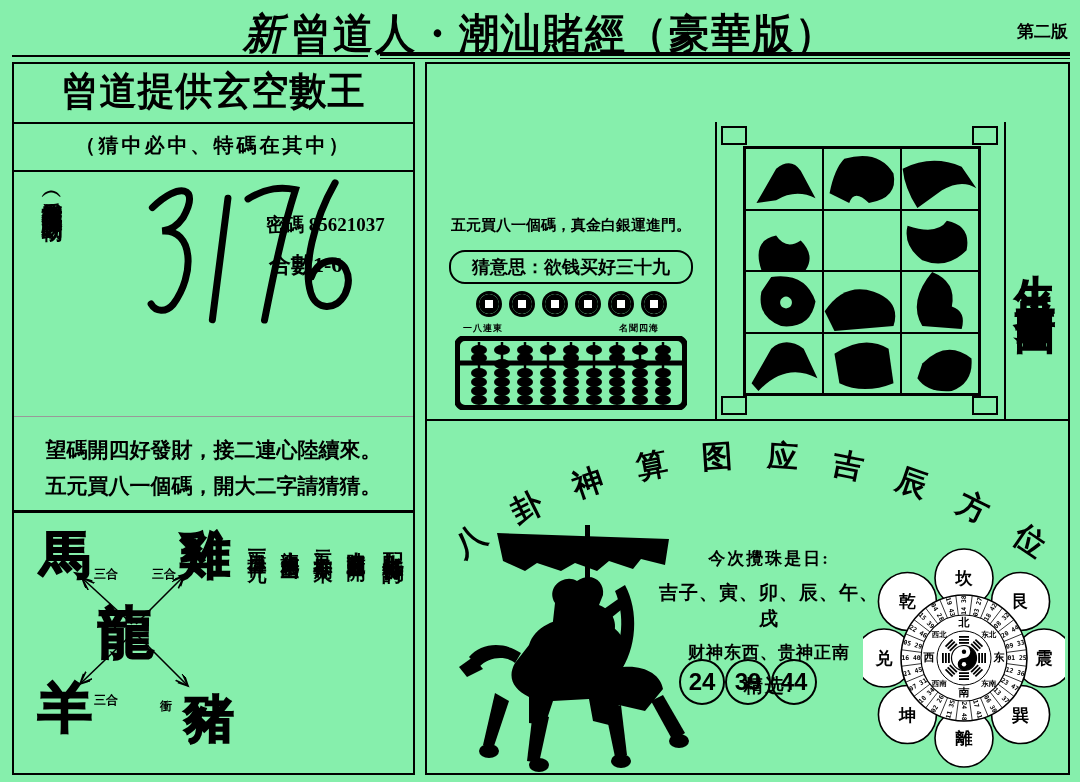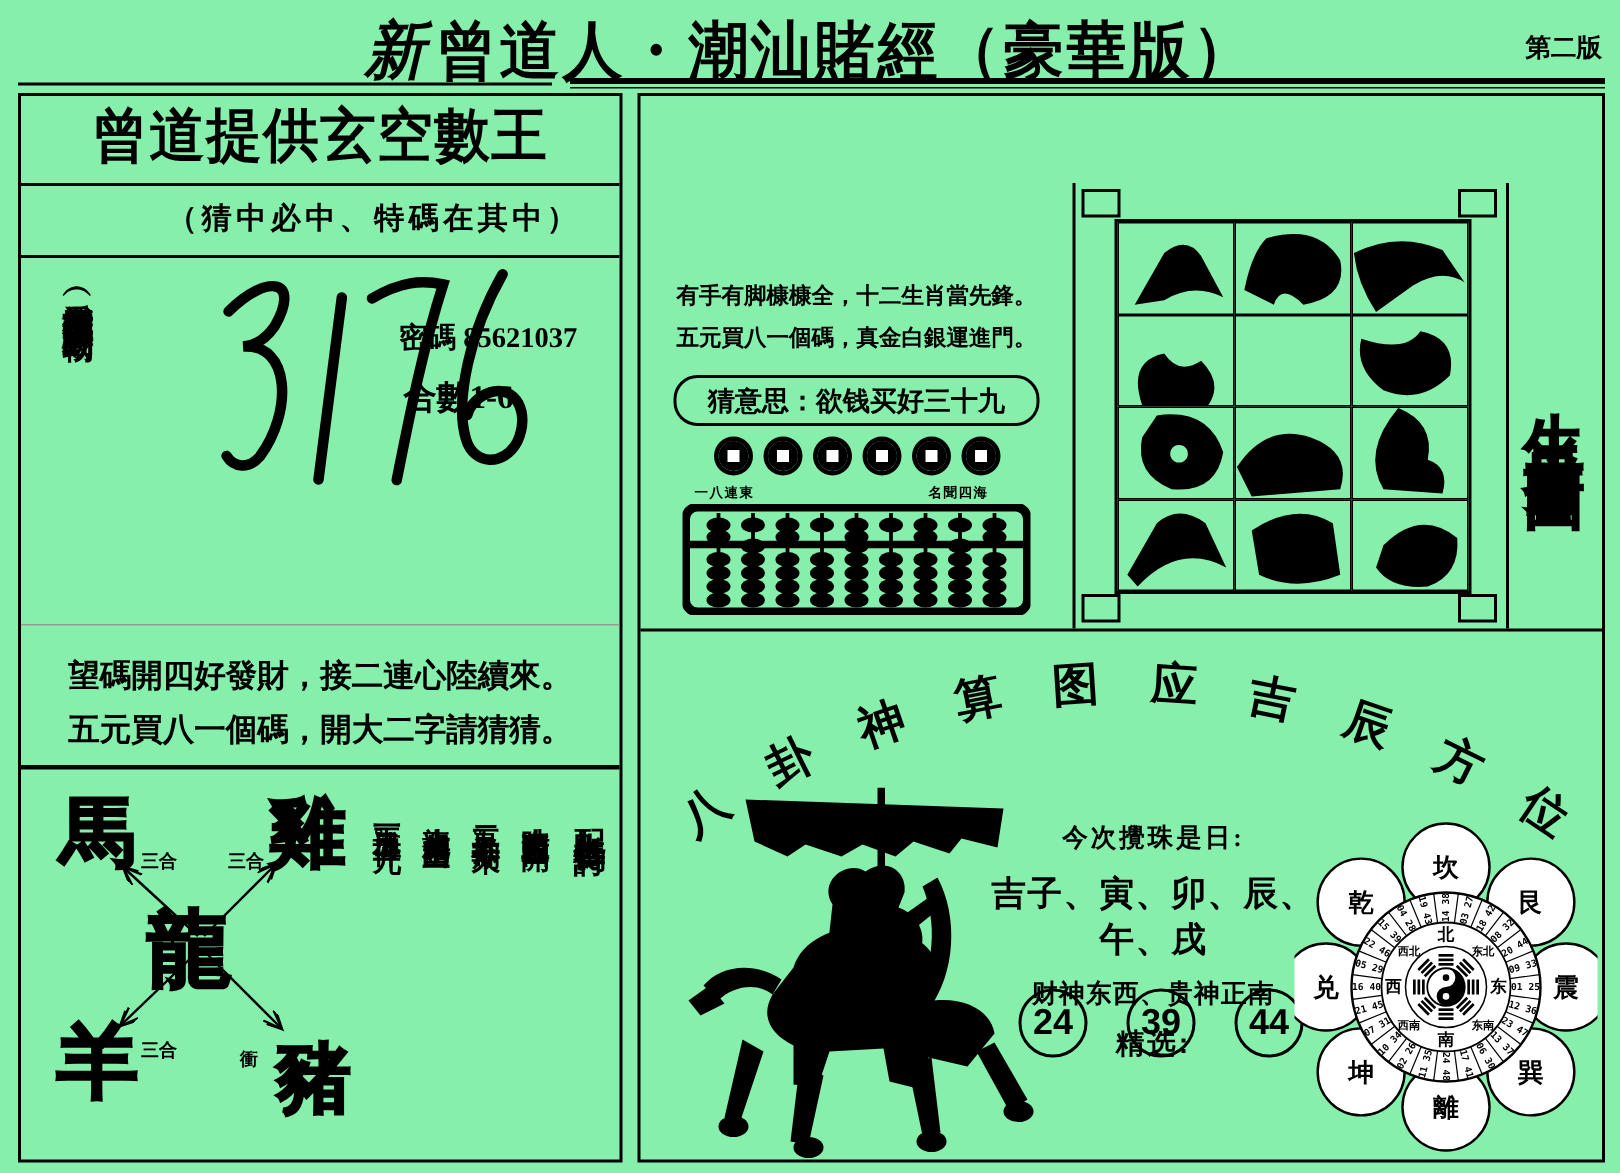--- a/index.html
+++ b/index.html
@@ -10,21 +10,21 @@
   .hline{position:absolute;background:#000;}
   
   #hdr-title{left:0;top:6px;width:1080px;text-align:center;font-size:40px;font-weight:900;
              letter-spacing:2px;font-family:"Liberation Sans","DejaVu Sans",sans-serif;transform:scaleY(1.05);}
   #hdr-title .new{font-style:italic;font-family:"Liberation Serif",serif;font-weight:700;margin-right:6px;}
   #edition{right:12px;top:20px;font-size:17px;font-weight:700;}
   
   #lcol{left:12px;top:62px;width:399px;height:709px;border:2px solid #000;}
   #lt-title{left:0;top:2px;width:100%;font-size:37px;font-weight:900;letter-spacing:1px;
             font-family:"Liberation Sans",sans-serif;transform:scaleY(1.05);}
-  #lt-sub{left:0;top:68px;width:100%;font-size:20px;font-weight:700;letter-spacing:3px;padding-left:36px;}
+  #lt-sub{left:0;top:68px;width:100%;font-size:20px;font-weight:700;letter-spacing:3px;}
   #side-note{left:24px;top:120px;height:250px;writing-mode:vertical-rl;font-size:21px;font-weight:700;letter-spacing:2px;}
   #pw-row{left:252px;top:148px;font-size:19px;font-weight:700;}
   #pw-row .num{font-family:"Liberation Serif",serif;}
   #sum-row{left:255px;top:186px;font-size:22px;font-weight:700;}
   #hand-num{left:120px;top:95px;transform:rotate(-4deg);}
   #verse1{left:0;top:372px;width:100%;font-size:21px;font-weight:700;}
   #verse2{left:0;top:408px;width:100%;font-size:21px;font-weight:700;}
   .div-l{left:0;width:100%;}
   
   #zbox{left:0;top:450px;width:399px;height:259px;}
@@ -63,26 +63,26 @@
            display:grid;grid-template-columns:repeat(3,1fr);grid-template-rows:repeat(4,1fr);}
   .pcell{border:1px solid #000;overflow:hidden;}
   #puz-title{width:60px;display:flex;align-items:center;justify-content:center;}
   #puz-title span{writing-mode:vertical-rl;font-size:40px;font-weight:900;letter-spacing:14px;
                   font-family:"Liberation Sans",sans-serif;-webkit-text-stroke:1.5px #000;}
   
   #botbox{position:absolute;left:0;top:355px;width:641px;height:354px;border-top:2px solid #000;}
   .arcchar{position:absolute;font-size:31px;font-weight:900;transform-origin:center;}
   #oracle-text{position:absolute;left:228px;top:126px;width:228px;text-align:center;}
   #ot-day{font-size:17px;font-weight:700;letter-spacing:2px;}
-  #ot-lucky{font-size:23px;font-weight:700;margin-top:10px;letter-spacing:1px;}
+  #ot-lucky{font-size:19px;font-weight:700;margin-top:10px;letter-spacing:1px;}
   #ot-gods{font-size:17px;font-weight:700;margin-top:9px;letter-spacing:1px;
            font-family:"Liberation Sans",sans-serif;}
   #ot-pick{font-size:19px;font-weight:900;margin-top:9px;letter-spacing:2px;
            font-family:"Liberation Sans",sans-serif;}
-  #picks{position:absolute;left:252px;top:238px;display:flex;gap:26px;}
+  #picks{position:absolute;left:252px;top:238px;display:flex;}
   .pick{width:42px;height:42px;border:2.5px solid #000;border-radius:50%;display:flex;
         align-items:center;justify-content:center;font-size:24px;font-weight:900;
         font-family:"Liberation Sans",sans-serif;}
 </style>
 </head>
 <body>
 
 <div id="page">
 
   <div class="abs" id="hdr-title">
@@ -158,21 +158,20 @@
       </div>
     </div>
   </div>
 
   <div class="abs" id="rcol">
 
 
     <div id="midrow">
 
       <div id="winbox">
-        <div class="abs ctr" id="win-v1">有手有脚槺槺全，十二生肖當先鋒。</div>
         <div class="abs ctr" id="win-v2">五元買八一個碼，真金白銀運進門。</div>
         <div class="abs ctr" id="hintbox">猜意思：欲钱买好三十九</div>
         <div class="abs" id="coins">
             <span><svg width="28" height="28" viewBox="0 0 28 28">
                 <path d="M14,1 a13,13 0 1 0 0,26 a13,13 0 1 0 0,-26 M14,4 a10,10 0 1 1 -0.01,0" fill="#000" fill-rule="evenodd"></path>
                 <circle cx="14" cy="14" r="10" fill="#000"></circle>
                 <rect x="10" y="10" width="8" height="8" fill="#fff"></rect>
               </svg></span>
             <span><svg width="28" height="28" viewBox="0 0 28 28">
                 <path d="M14,1 a13,13 0 1 0 0,26 a13,13 0 1 0 0,-26 M14,4 a10,10 0 1 1 -0.01,0" fill="#000" fill-rule="evenodd"></path>

